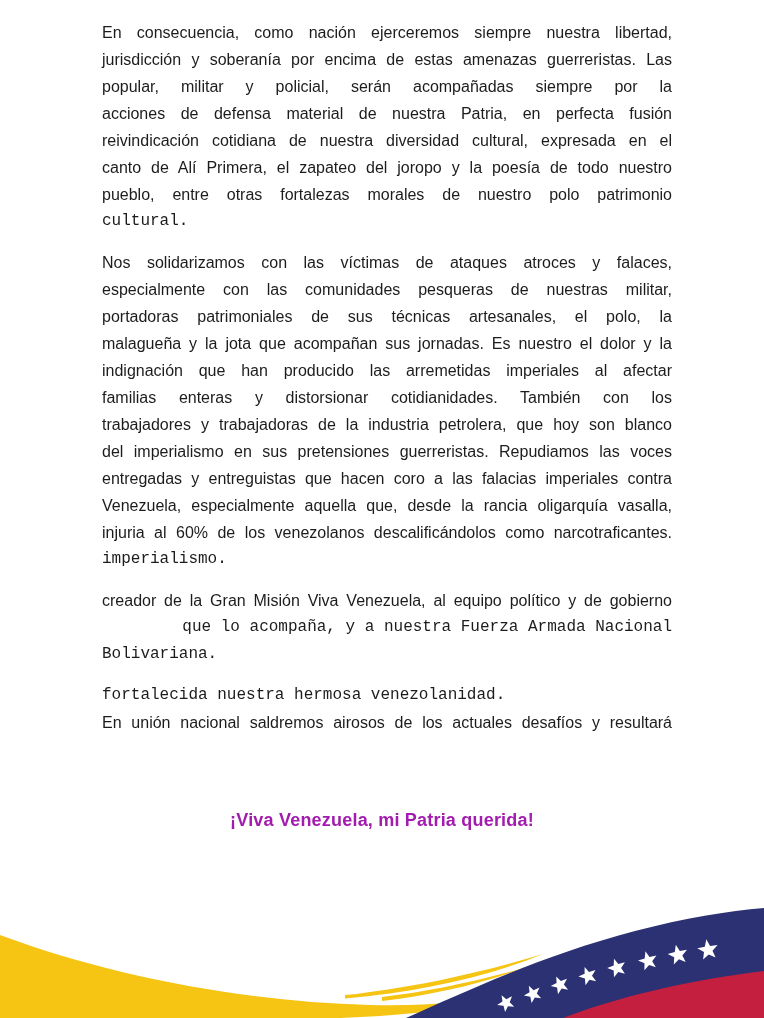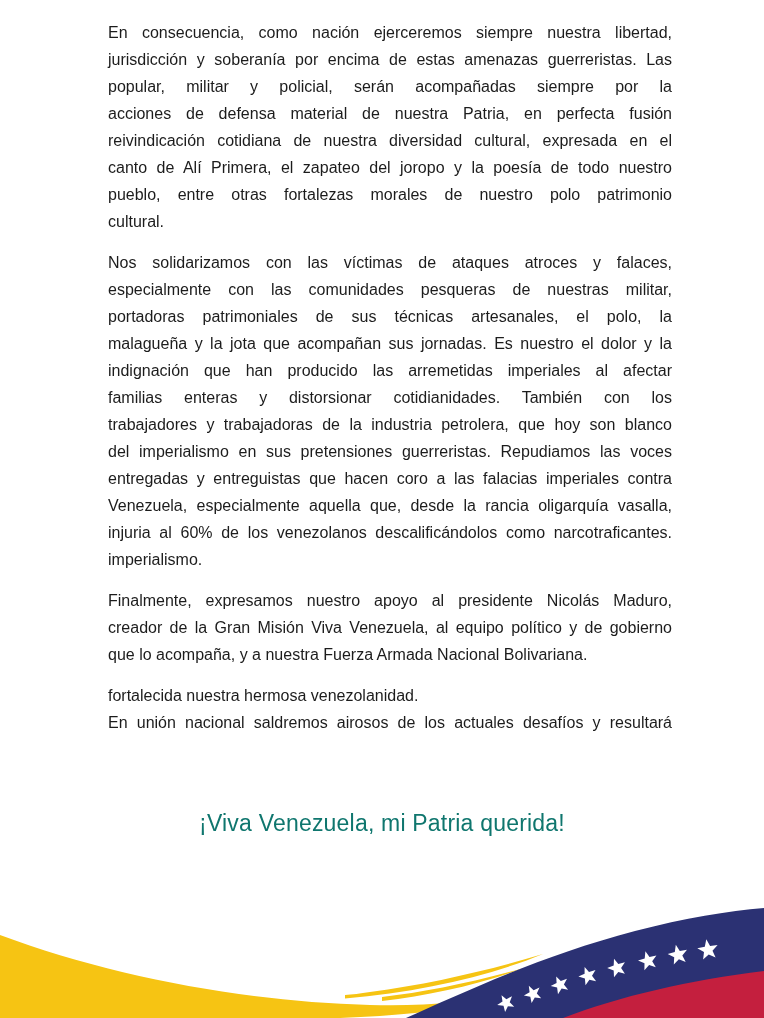--- a/index.html
+++ b/index.html
@@ -13,40 +13,41 @@
   }
   .body-text{
     position:absolute;
     left:92px;
     top:19px;
     width:580px;
     color:#1c1c1c;
     font-size:16px;
     line-height:27px;
   }
-  .para{margin:0 0 14px 16px;}
+  .para{margin:0 0 14px 10px;}
   .line{
     text-align:justify;
     text-align-last:justify;
     text-justify:inter-word;
     white-space:normal;
   }
   .line.last{
-    text-align:left;
+    text-align:right;
     text-align-last:left;
+    font-family:Liberation Mono, monospace;
   }
   .heading{
     position:absolute;
     top:810px;
     left:0;
     width:100%;
     text-align:center;
-    font-size:23px;
-    font-weight:normal;
-    color:#0f766e;
+    font-size:18px;
+    font-weight:bold;
+    color:#a21caf;
     letter-spacing:0.2px;
   }
   .footer-wave{
     position:absolute;
     left:0;
     bottom:0;
     width:764px;
     height:130px;
     display:block;
   }
@@ -75,21 +76,20 @@
         <div class="line">indignación que han producido las arremetidas imperiales al afectar</div>
         <div class="line">familias enteras y distorsionar cotidianidades. También con los</div>
         <div class="line">trabajadores y trabajadoras de la industria petrolera, que hoy son blanco</div>
         <div class="line">del imperialismo en sus pretensiones guerreristas. Repudiamos las voces</div>
         <div class="line">entregadas y entreguistas que hacen coro a las falacias imperiales contra</div>
         <div class="line">Venezuela, especialmente aquella que, desde la rancia oligarquía vasalla,</div>
         <div class="line">injuria al 60% de los venezolanos descalificándolos como narcotraficantes.</div>
         <div class="line last">imperialismo.</div>
       </div>
       <div class="para">
-        <div class="line">Finalmente, expresamos nuestro apoyo al presidente Nicolás Maduro,</div>
         <div class="line">creador de la Gran Misión Viva Venezuela, al equipo político y de gobierno</div>
         <div class="line last">que lo acompaña, y a nuestra Fuerza Armada Nacional Bolivariana.</div>
       </div>
       <div class="para">
         <div class="line last">fortalecida nuestra hermosa venezolanidad.</div>
         <div class="line">En unión nacional saldremos airosos de los actuales desafíos y resultará</div>
       </div>
     </div>
 
   <div class="heading">¡Viva Venezuela, mi Patria querida!</div>

